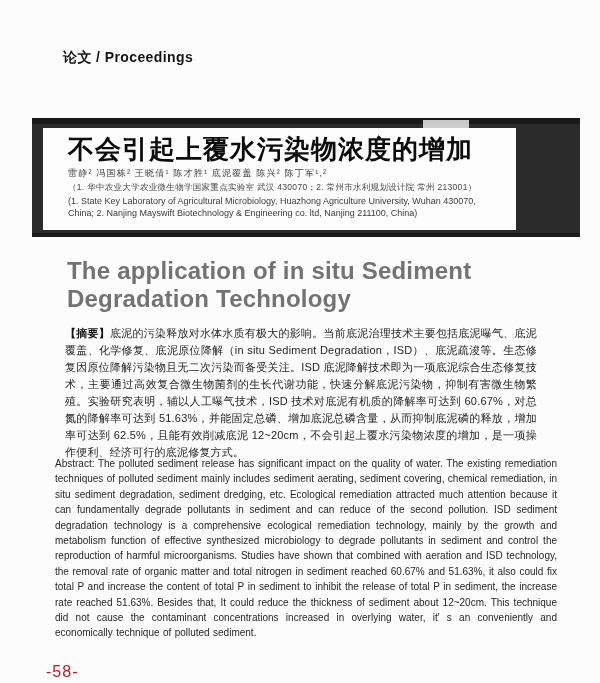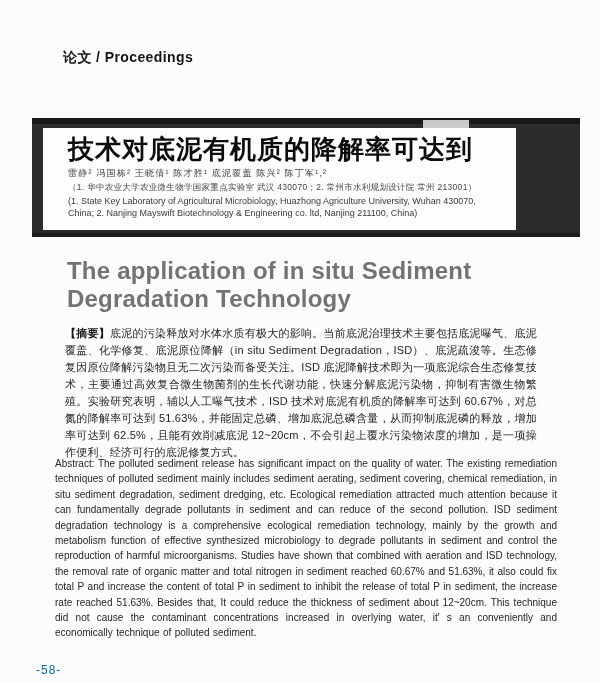--- a/index.html
+++ b/index.html
@@ -47,35 +47,35 @@
   .keywords-cn{
     margin:0;font-size:11px;line-height:17px;color:#1c1c1c;
     font-weight:bold;letter-spacing:.3px;
   }
   .abstract-en{
     position:absolute;left:55px;top:456px;width:502px;margin:0;
     font-size:10px;line-height:15.4px;color:#262626;
     text-align:justify;word-spacing:.6px;max-height:202px;overflow:hidden;
   }
   .page-number{
-    position:absolute;left:36px;top:663px;
-    font-size:12px;color:#0369a1;letter-spacing:1px;
+    position:absolute;left:46px;top:663px;
+    font-size:16px;color:#b91c1c;letter-spacing:1px;
   }
 </style>
 </head>
 <body>
 
 <div class="page">
 
   <div class="doc-header">论文 / Proceedings</div>
 
   <div class="banner">
     <div class="banner-notch"></div>
     <div class="banner-inner">
-      <h1 class="title-cn">技术对底泥有机质的降解率可达到</h1>
+      <h1 class="title-cn">不会引起上覆水污染物浓度的增加</h1>
       <div class="authors-cn">雷静² 冯国栋² 王晓倩¹ 陈才胜¹ 底泥覆盖 陈兴² 陈丁军¹,²</div>
       <div class="affil-cn">（1. 华中农业大学农业微生物学国家重点实验室 武汉 430070；2. 常州市水利规划设计院 常州 213001）</div>
       <div class="affil-en">(1. State Key Laboratory of Agricultural Microbiology, Huazhong Agriculture University, Wuhan 430070, China; 2. Nanjing Mayswift Biotechnology &amp; Engineering co. ltd, Nanjing 211100, China)</div>
     </div>
   </div>
 
   <h2 class="title-en">The application of in situ Sediment Degradation Technology</h2>
 
   <div class="cn-block">
     <p class="abstract-cn"><span class="lbl">【摘要】</span><span>底泥的污染释放对水体水质有极大的影响。当前底泥治理技术主要包括底泥曝气、底泥覆盖、化学修复、底泥原位降解（in situ Sediment Degradation，ISD）、底泥疏浚等。生态修复因原位降解污染物且无二次污染而备受关注。ISD 底泥降解技术即为一项底泥综合生态修复技术，主要通过高效复合微生物菌剂的生长代谢功能，快速分解底泥污染物，抑制有害微生物繁殖。实验研究表明，辅以人工曝气技术，ISD 技术对底泥有机质的降解率可达到 60.67%，对总氮的降解率可达到 51.63%，并能固定总磷、增加底泥总磷含量，从而抑制底泥磷的释放，增加率可达到 62.5%，且能有效削减底泥 12~20cm，不会引起上覆水污染物浓度的增加，是一项操作便利、经济可行的底泥修复方式。</span></p>

